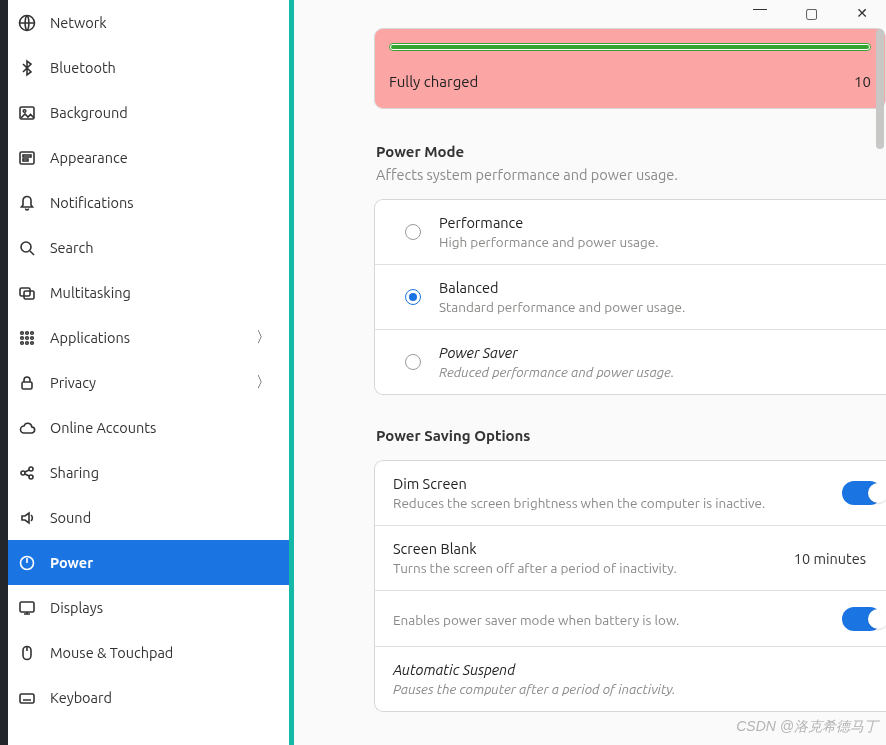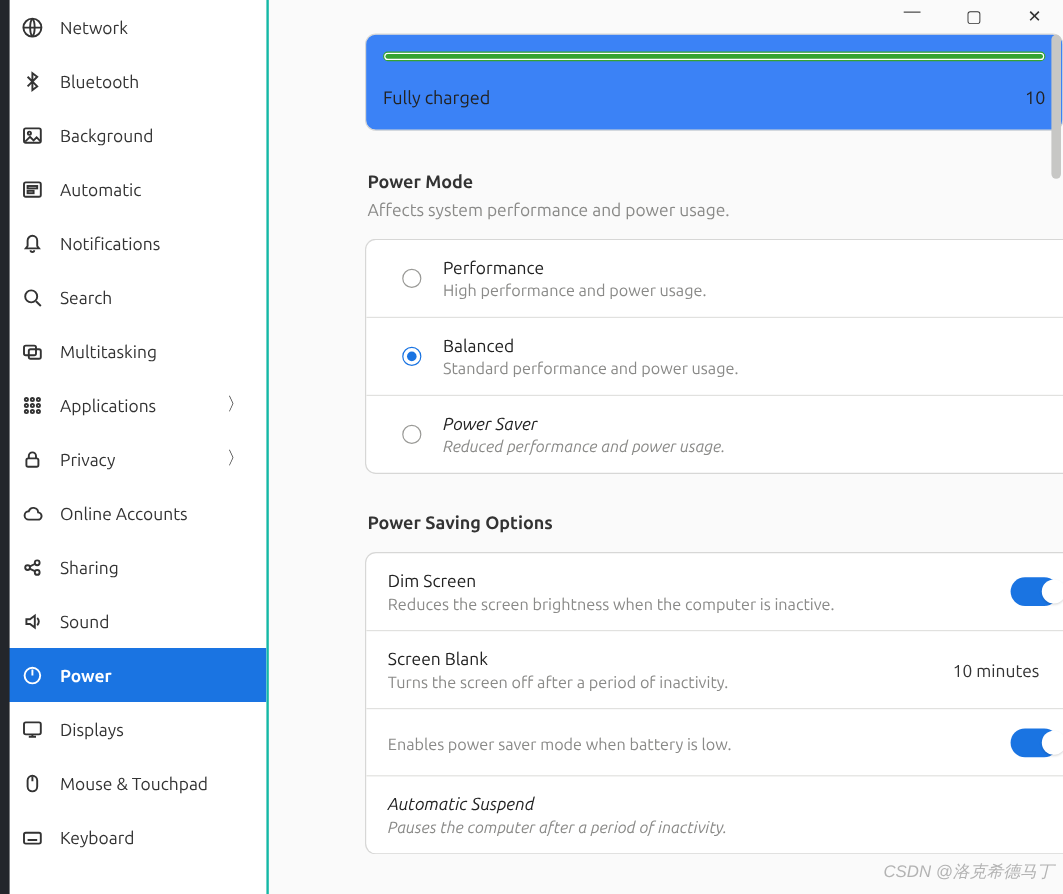--- a/index.html
+++ b/index.html
@@ -24,23 +24,23 @@
       padding: 0 18px;
       z-index: 10;
     }
     .window-controls span { font-size: 14px; color: #333; cursor: default; user-select: none; }
     .wc-min { position: relative; top: -4px; }
     .wc-max { font-size: 12px; }
     .wc-close { font-size: 15px; }
 
     
     .sidebar {
-      width: 224px;
+      width: 294px;
       background: #fff;
-      border-right: 2px solid #14b8a6;
+      border-right: 5px solid #14b8a6;
       overflow-y: auto;
       flex-shrink: 0;
     }
     .sidebar-item {
       display: flex;
       align-items: center;
       height: 45px;
       padding: 0 18px;
       gap: 14px;
       cursor: pointer;
@@ -70,21 +70,21 @@
       overflow-y: auto;
       padding: 28px 0 20px 0;
       position: relative;
     }
     .main-inner { padding-left: 80px; padding-right: 0; }
 
     
     .battery-card {
       border: 1px solid #d7d7d6;
       border-radius: 9px;
-      background: #3b82f6;
+      background: #fca5a5;
       padding: 14px 14px 18px 14px;
       margin-bottom: 34px;
     }
     .battery-bar-outer {
       height: 8px;
       border: 1px solid #35a330;
       border-radius: 4px;
       padding: 1px;
       background: #fff;
       margin-bottom: 22px;
@@ -212,21 +212,21 @@
           </svg>
         </span>
         <span class="label">Background</span>
       </div>
       <div class="sidebar-item">
         <span class="icon">
           <svg viewBox="0 0 18 18" width="18" height="18">
             <use href="#i-appearance"></use>
           </svg>
         </span>
-        <span class="label">Automatic</span>
+        <span class="label">Appearance</span>
       </div>
       <div class="sidebar-item">
         <span class="icon">
           <svg viewBox="0 0 18 18" width="18" height="18">
             <use href="#i-bell"></use>
           </svg>
         </span>
         <span class="label">Notifications</span>
       </div>
       <div class="sidebar-item">

